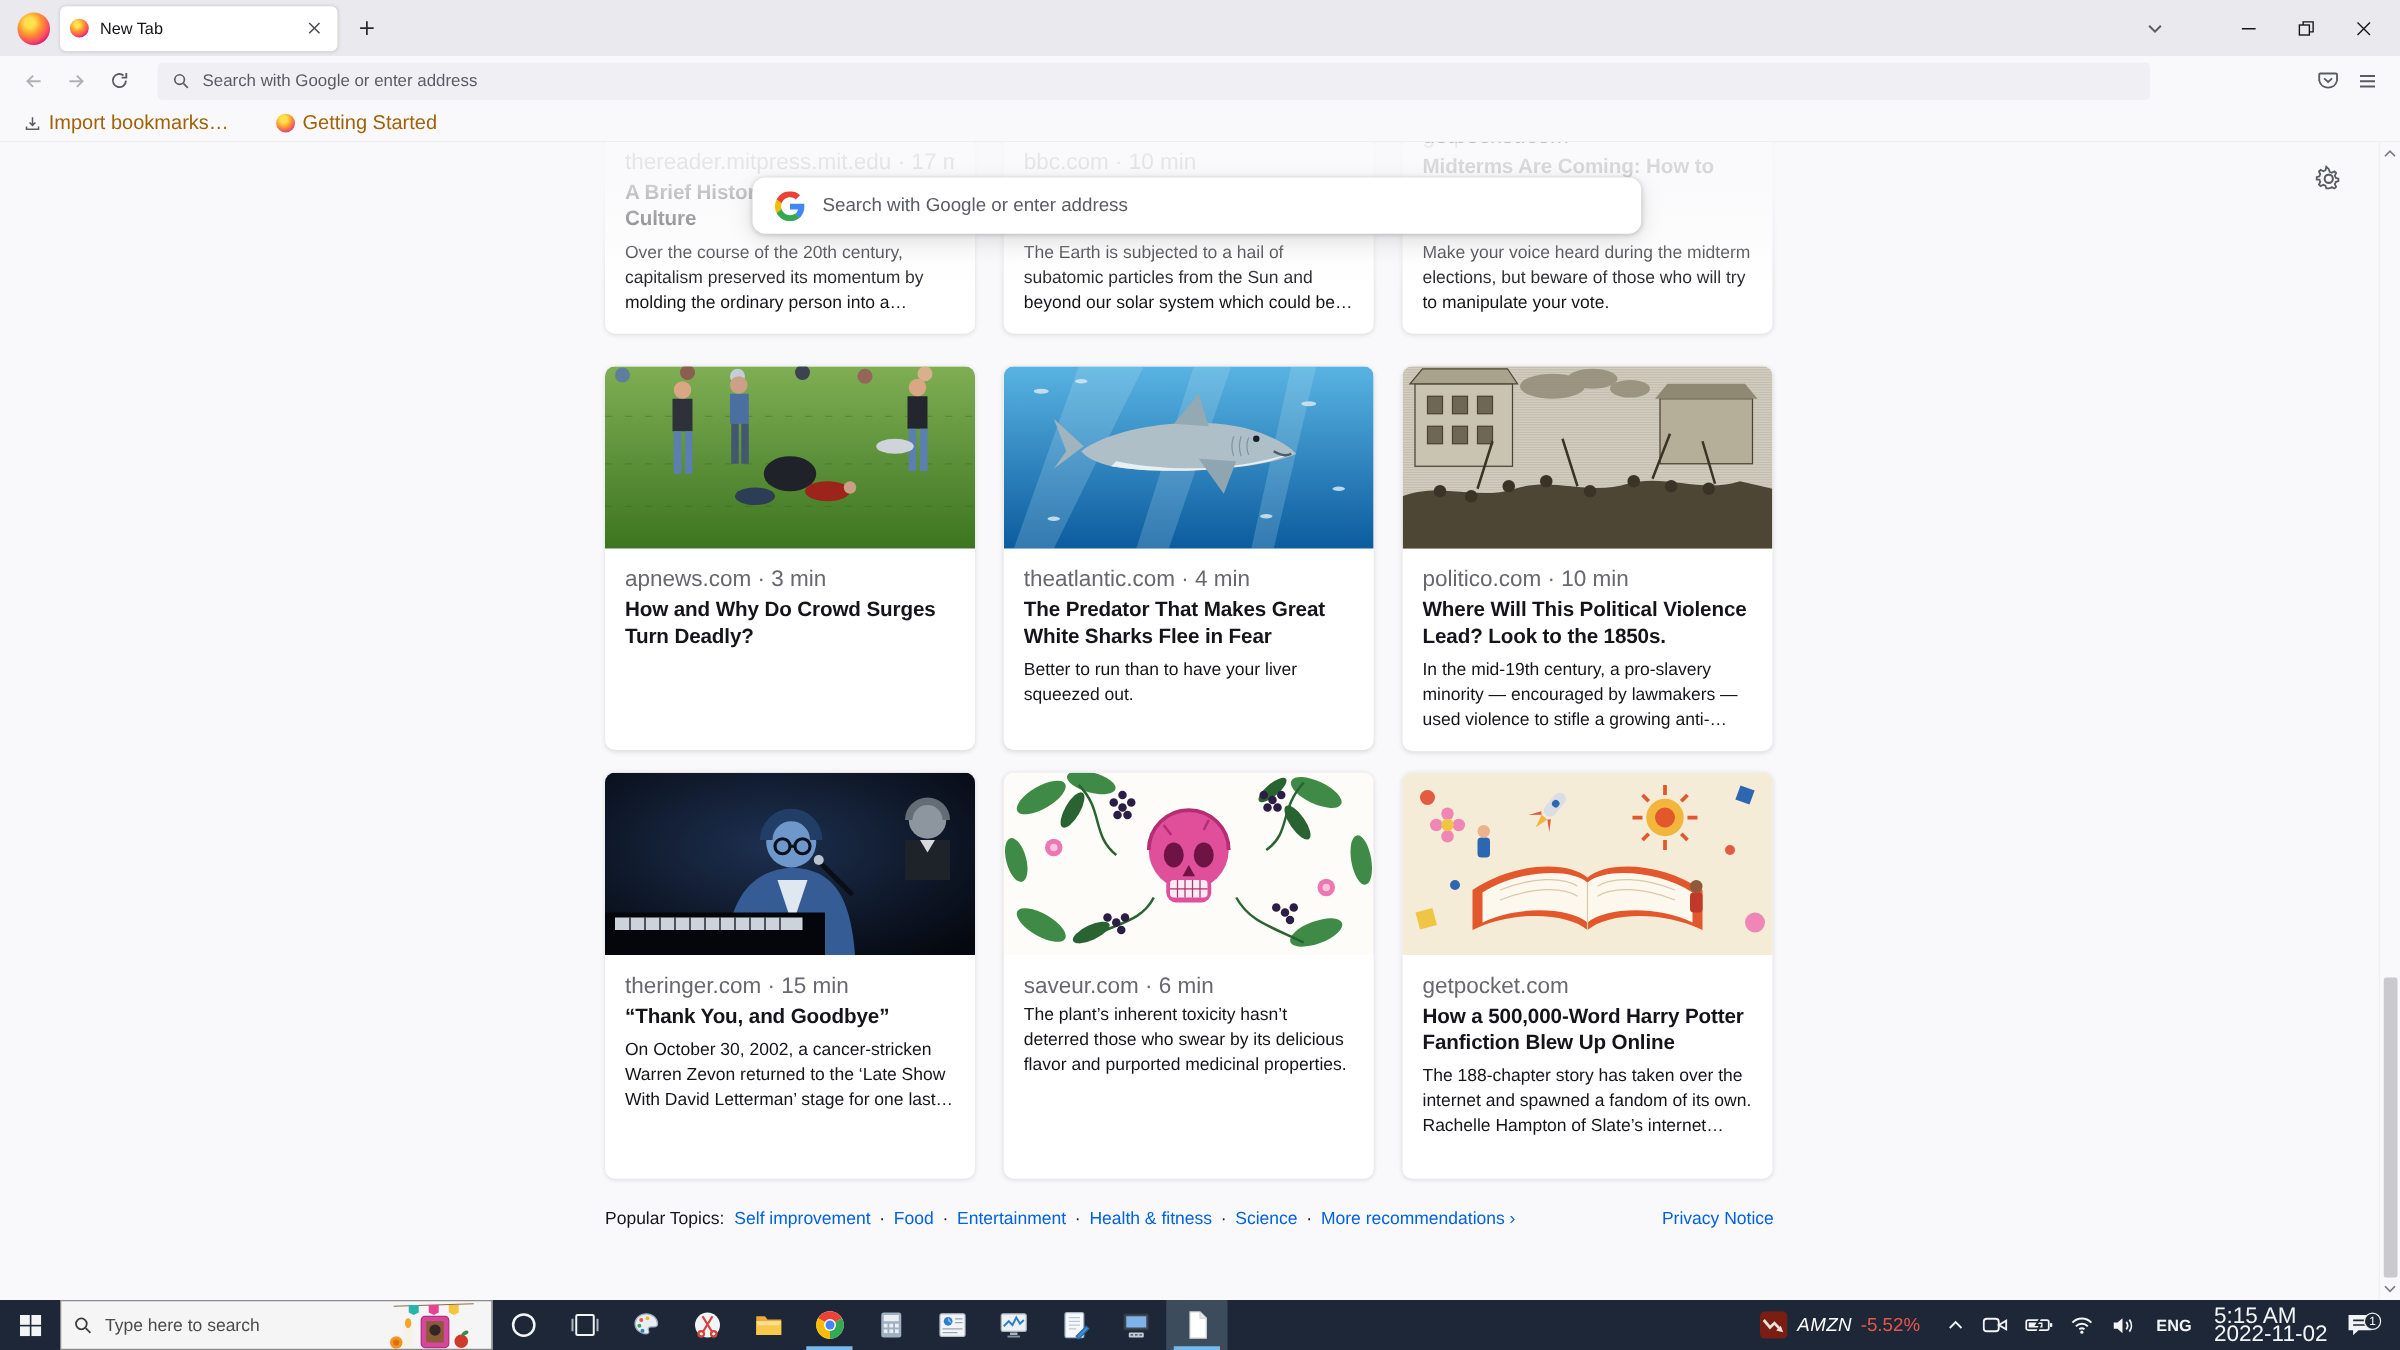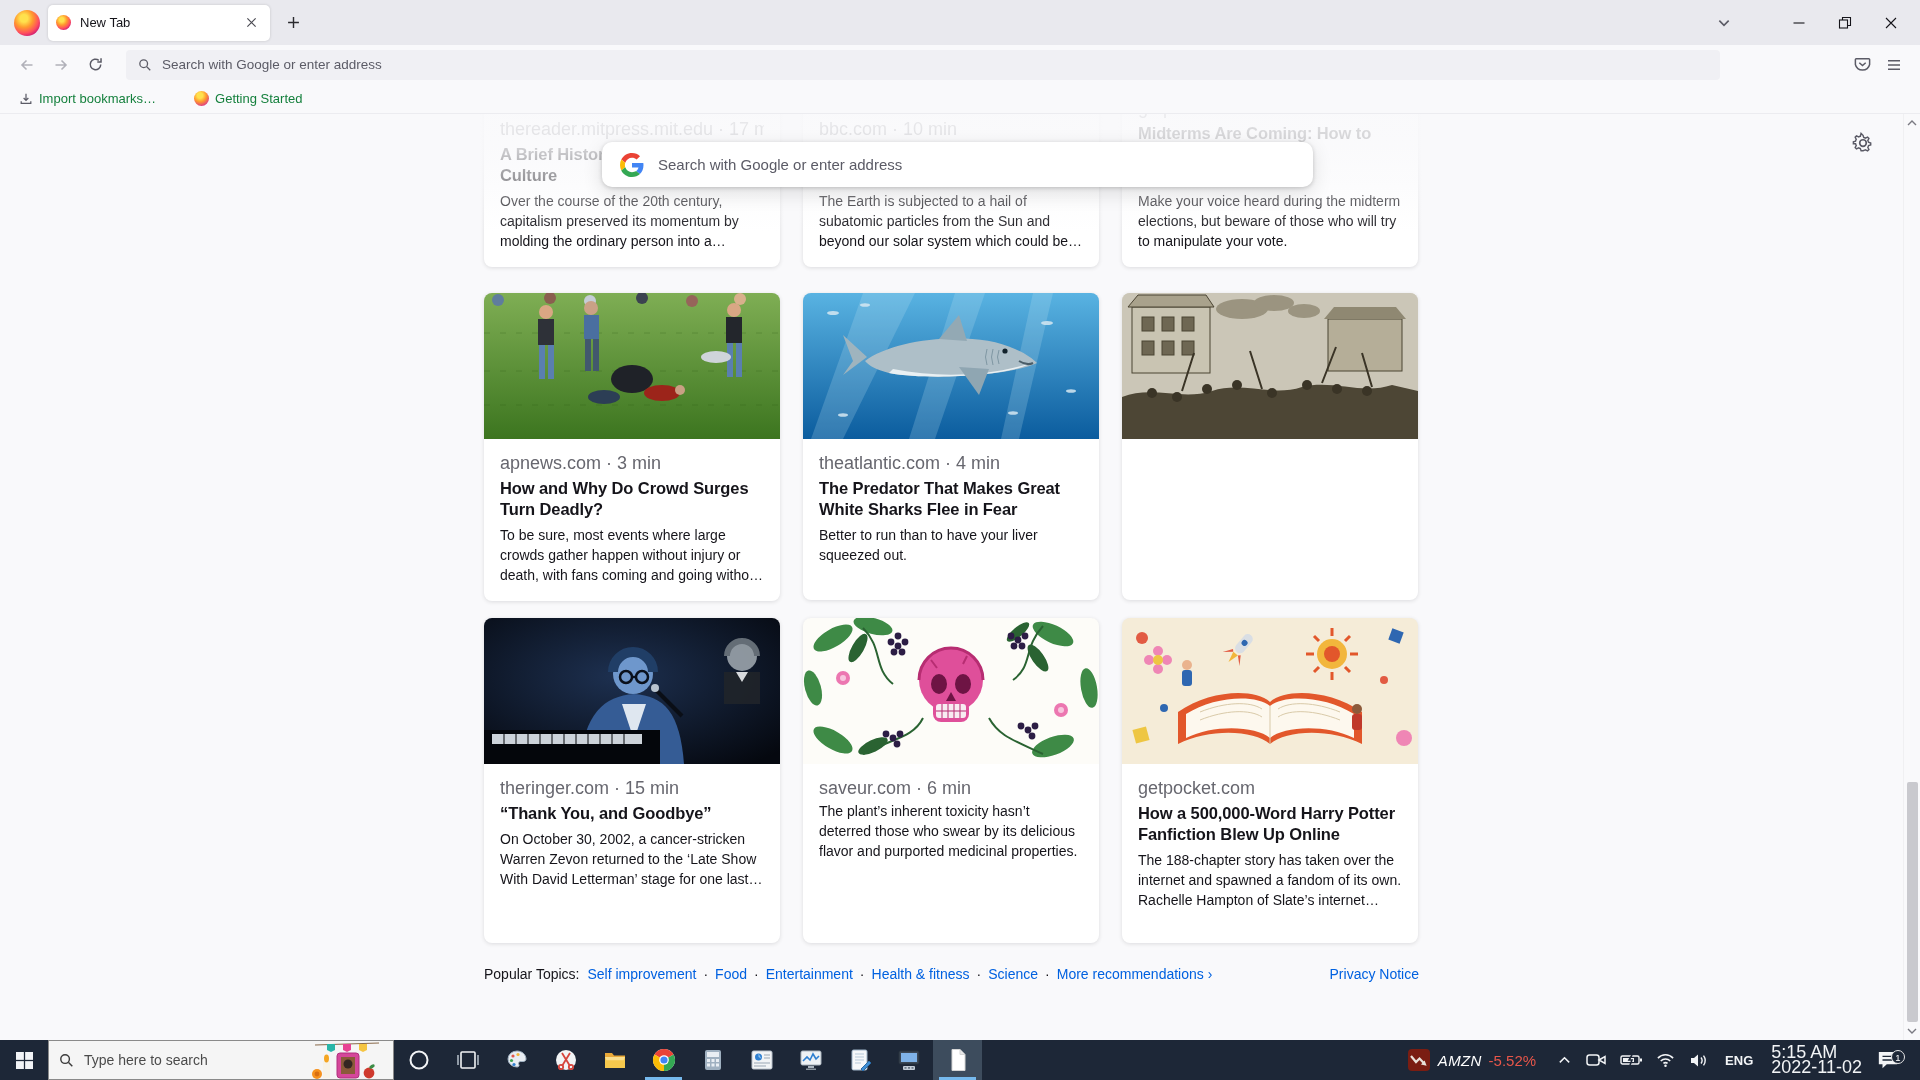--- a/index.html
+++ b/index.html
@@ -30,21 +30,21 @@
   .nav-reload { color:#5b5b66; }
   .urlbar { flex:1; height:30px; background:#f0f0f4; border-radius:4px; margin:0 8px 0 14px;
     display:flex; align-items:center; padding:0 12px; }
   .urlbar .ub-text { font-size:13.5px; color:#5b5b66; margin-left:10px; }
   .nav-right-gap { width:118px; }
   .toolbar-btn { width:32px; height:30px; color:#5b5b66; border-radius:4px; }
 
   .bookbar { height:30px; background:#f9f9fb; display:flex; align-items:center; padding:0 12px;
     border-bottom:1px solid #ececf0; }
   .bm-item { display:flex; align-items:center; height:24px; padding:0 7px; border-radius:4px; }
-  .bm-item .bm-label { font-size:13px; color:#15803d; margin-left:6px; }
+  .bm-item .bm-label { font-size:16px; color:#a16207; margin-left:6px; }
   .bm-import-ic { color:#5b5b66; display:flex; }
   .bm-fox { width:15px; height:15px; border-radius:50%;
     background:radial-gradient(circle at 40% 30%, #ffe14d 0 20%, #ff9a2e 45%, #e1447c 75%, #7542e5 100%); }
 
   
   .content { position:absolute; top:114px; left:0; right:0; bottom:0; background:#f9f9fb; overflow:hidden; }
   .card { position:absolute; width:296px; background:#fff; border-radius:8px;
     box-shadow:0 1px 4px rgba(12,12,13,.12); overflow:hidden; z-index:1; }
   .cimg { height:146px; overflow:hidden; background:#e7e7ea; }
   .cimg svg { display:block; width:100%; height:100%; }
@@ -271,21 +271,20 @@
                 <ellipse cx="148" cy="86" rx="21" ry="14" fill="#1f2228"></ellipse>
                 <ellipse cx="178" cy="100" rx="18" ry="8" fill="#9c241a"></ellipse>
                 <circle cx="196" cy="97" r="5" fill="#c9a084"></circle>
                 <ellipse cx="120" cy="104" rx="16" ry="7" fill="#2c3e55"></ellipse>
                 <ellipse cx="232" cy="64" rx="15" ry="6" fill="#cfd4da"></ellipse>
               </svg>
             </div>
             <div class="cbody">
               <div class="cmeta">apnews.com · 3 min</div>
               <div class="ctitle">How and Why Do Crowd Surges Turn Deadly?</div>
-              <div class="cexcerpt">To be sure, most events where large crowds gather happen without injury or death, with fans coming and going witho…</div>
             </div>
           </article>
           <article class="card img-x" style="left: 803px; top: 179px; min-height: 307px;">
             <div class="cimg">
               <svg viewBox="0 0 296 146" preserveAspectRatio="none">
                 <defs>
                   <linearGradient id="sg" x1="0" y1="0" x2="0" y2="1">
                     <stop offset="0" stop-color="#59b3e2"></stop>
                     <stop offset="1" stop-color="#0b5c9e"></stop>
                   </linearGradient>
@@ -362,20 +361,25 @@
                   <circle cx="150" cy="100" r="5"></circle>
                   <circle cx="185" cy="92" r="5"></circle>
                   <circle cx="215" cy="96" r="5"></circle>
                   <circle cx="245" cy="98" r="5"></circle>
                 </g>
                 <g stroke="#3a3426" stroke-width="2">
                   <path d="M60 98L72 60M140 96L128 58M200 90l14-36M250 94l-10-34"></path>
                 </g>
               </svg>
             </div>
+            <div class="cbody">
+              <div class="cmeta">politico.com · 10 min</div>
+              <div class="ctitle">Where Will This Political Violence Lead? Look to the 1850s.</div>
+              <div class="cexcerpt">In the mid-19th century, a pro-slavery minority — encouraged by lawmakers — used violence to stifle a growing anti-…</div>
+            </div>
           </article>
           <article class="card img-x" style="left: 484px; top: 504px; min-height: 325px;">
             <div class="cimg">
               <svg viewBox="0 0 296 146" preserveAspectRatio="none">
                 <defs>
                   <radialGradient id="pg" cx=".45" cy=".4" r=".75">
                     <stop offset="0" stop-color="#1d3050"></stop>
                     <stop offset="1" stop-color="#05080f"></stop>
                   </radialGradient>
                 </defs>

